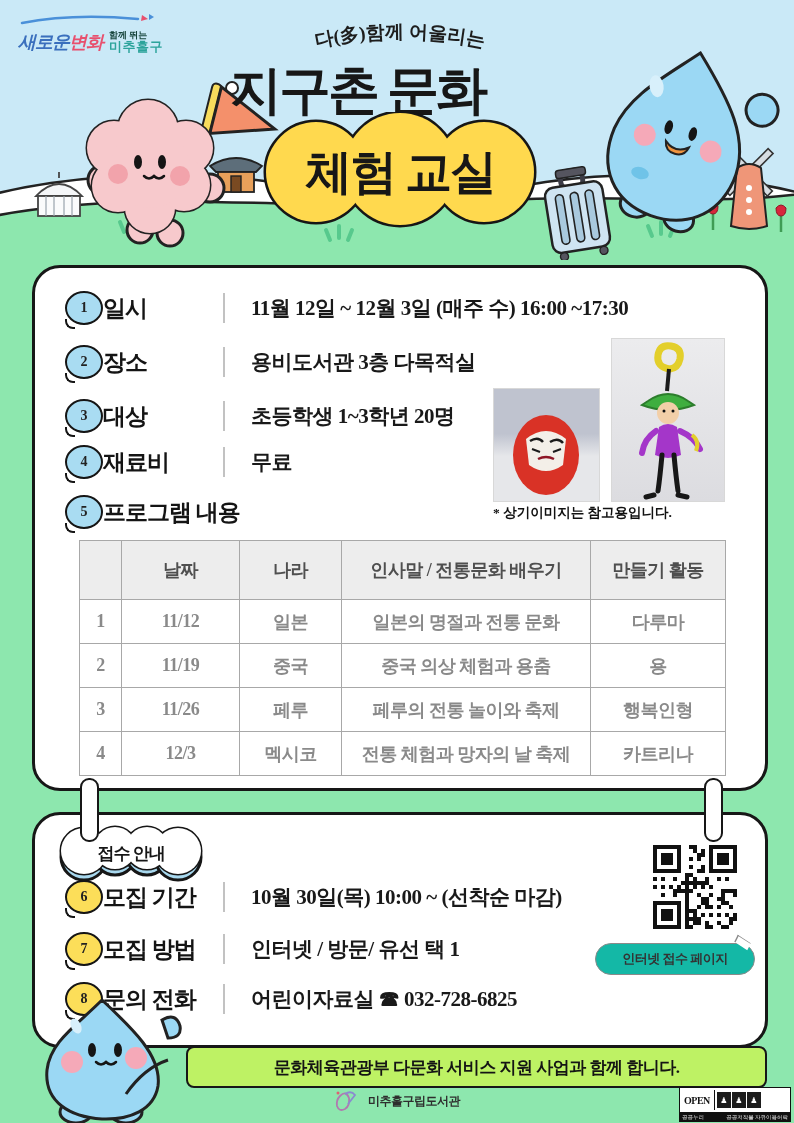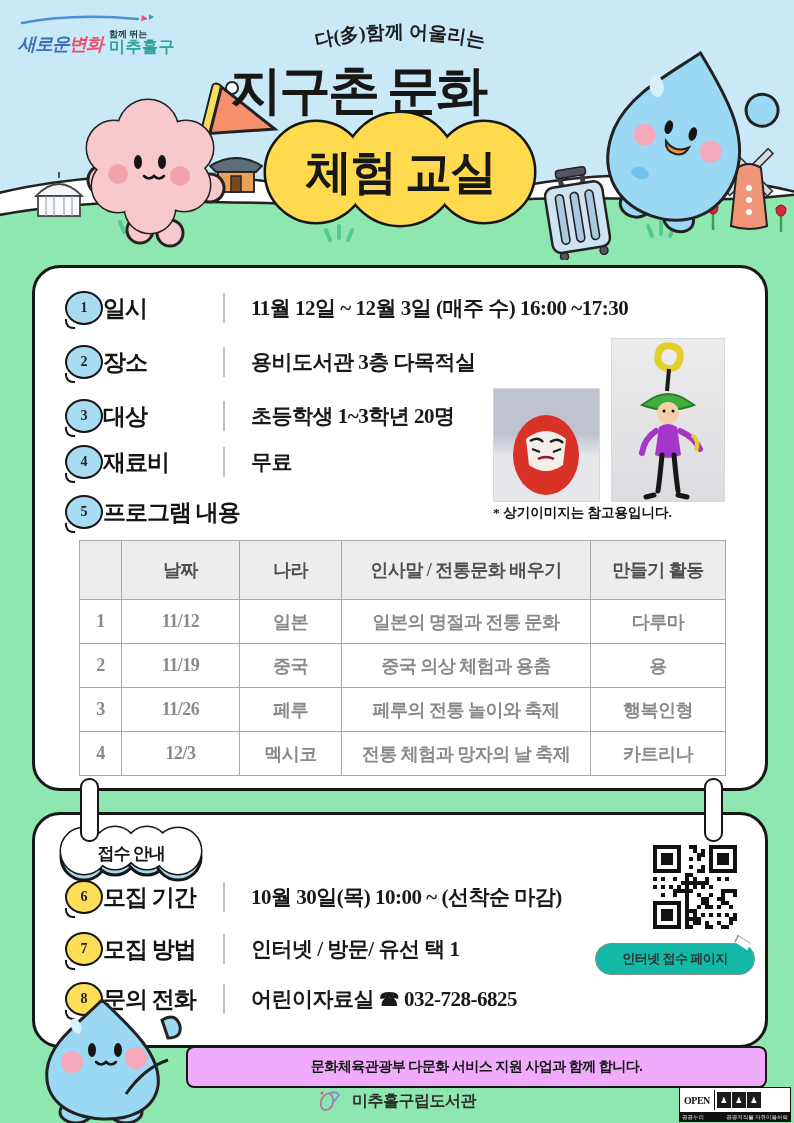--- a/index.html
+++ b/index.html
@@ -8,21 +8,21 @@
   .abs{position:absolute;}
 
   
   .logo{left:18px;top:12px;width:170px;height:50px;z-index:8;}
   .logo-row{display:flex;align-items:flex-end;gap:6px;}
   .logo-main{font-weight:900;font-size:18px;font-style:italic;letter-spacing:-1px;white-space:nowrap;}
   .logo-blue{color:#3a6fbd;}
   .logo-pink{color:#e8506e;}
   .logo-right{line-height:1.05;}
   .logo-sub{font-size:9px;font-weight:700;color:#17453c;}
-  .logo-district{font-size:16px;font-weight:900;color:#2ba39b;letter-spacing:0.5px;}
+  .logo-district{font-size:13px;font-weight:900;color:#2ba39b;letter-spacing:0.5px;}
 
   .tagline-svg{left:250px;top:14px;width:300px;height:52px;z-index:8;}
   .main-title{left:230px;top:56px;width:340px;text-align:left;font-size:52px;font-weight:900;
       color:#171717;letter-spacing:-3px;z-index:8;white-space:nowrap;}
   .title-cloud{left:252px;top:112px;width:296px;height:116px;z-index:9;}
 
   
   .card{background:#fff;border:3px solid #171717;border-radius:28px;z-index:4;}
   .card1{left:32px;top:265px;width:730px;height:520px;}
   .card2{left:32px;top:812px;width:730px;height:230px;}
@@ -57,25 +57,25 @@
   
   .recv-cloud{left:22px;top:6px;width:150px;height:64px;}
   .qr-box{left:618px;top:30px;width:84px;height:84px;}
   .qr-bubble{left:560px;top:128px;width:158px;height:30px;background:#14b8a6;border:1.5px solid #8a8a8a;
       border-radius:16px;display:flex;align-items:center;justify-content:center;
       font-size:13px;font-weight:700;color:#333;letter-spacing:-0.5px;}
   .qr-bubble::after{content:'';position:absolute;right:6px;top:-7px;width:10px;height:10px;
       background:#fff;border-left:1.5px solid #8a8a8a;border-top:1.5px solid #8a8a8a;transform:skewX(35deg) rotate(50deg);}
 
   
-  .banner{left:186px;top:1046px;width:577px;height:38px;background:#f0abfc;border:2.5px solid #171717;
+  .banner{left:186px;top:1046px;width:577px;height:38px;background:#bef264;border:2.5px solid #171717;
       border-radius:8px;display:flex;align-items:center;justify-content:center;
-      font-size:14px;font-weight:800;color:#141414;z-index:6;letter-spacing:-0.5px;}
+      font-size:17px;font-weight:800;color:#141414;z-index:6;letter-spacing:-0.5px;}
   .footer-lib{left:0;top:1090px;width:794px;display:flex;align-items:center;justify-content:center;gap:8px;
-      font-size:16px;font-weight:700;color:#2e2e2e;z-index:6;letter-spacing:-0.5px;}
+      font-size:12px;font-weight:700;color:#2e2e2e;z-index:6;letter-spacing:-0.5px;}
   .open-badge{left:679px;top:1087px;width:112px;z-index:7;}
   .open-top{display:flex;align-items:center;background:#fff;border:1.5px solid #111;height:24px;}
   .open-word{font-size:10px;font-weight:800;color:#111;padding:0 4px;letter-spacing:-0.5px;}
   .open-icons{display:flex;gap:1px;border-left:1.5px solid #111;padding:2px;}
   .open-ico{width:14px;height:16px;background:#1c1c1c;color:#fff;font-size:8px;
       display:flex;align-items:center;justify-content:center;}
   .open-bar{display:flex;justify-content:space-between;background:#101010;color:#e8e8e8;
       font-size:5.5px;padding:1px 3px;}
   .designed{font-size:6px;color:#2a4a8a;text-align:right;padding-top:1px;font-weight:700;}
 

